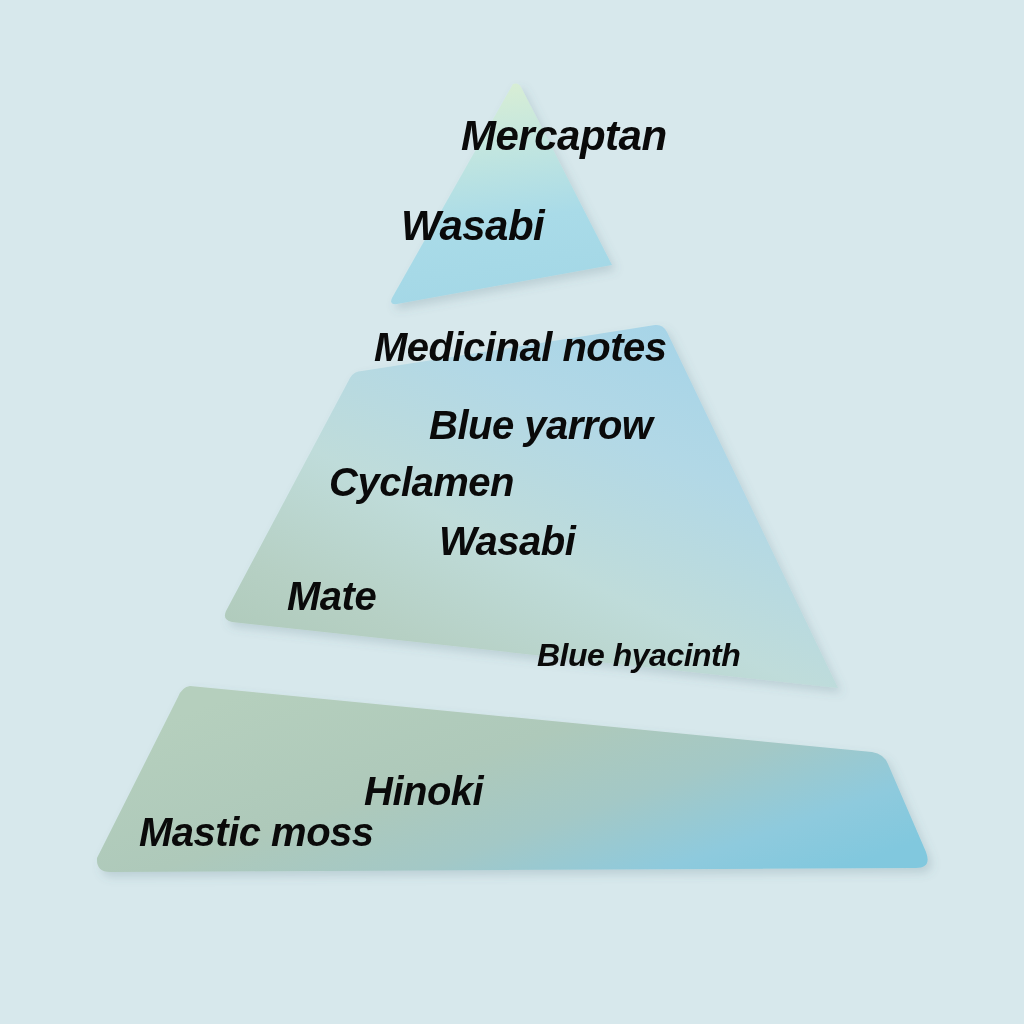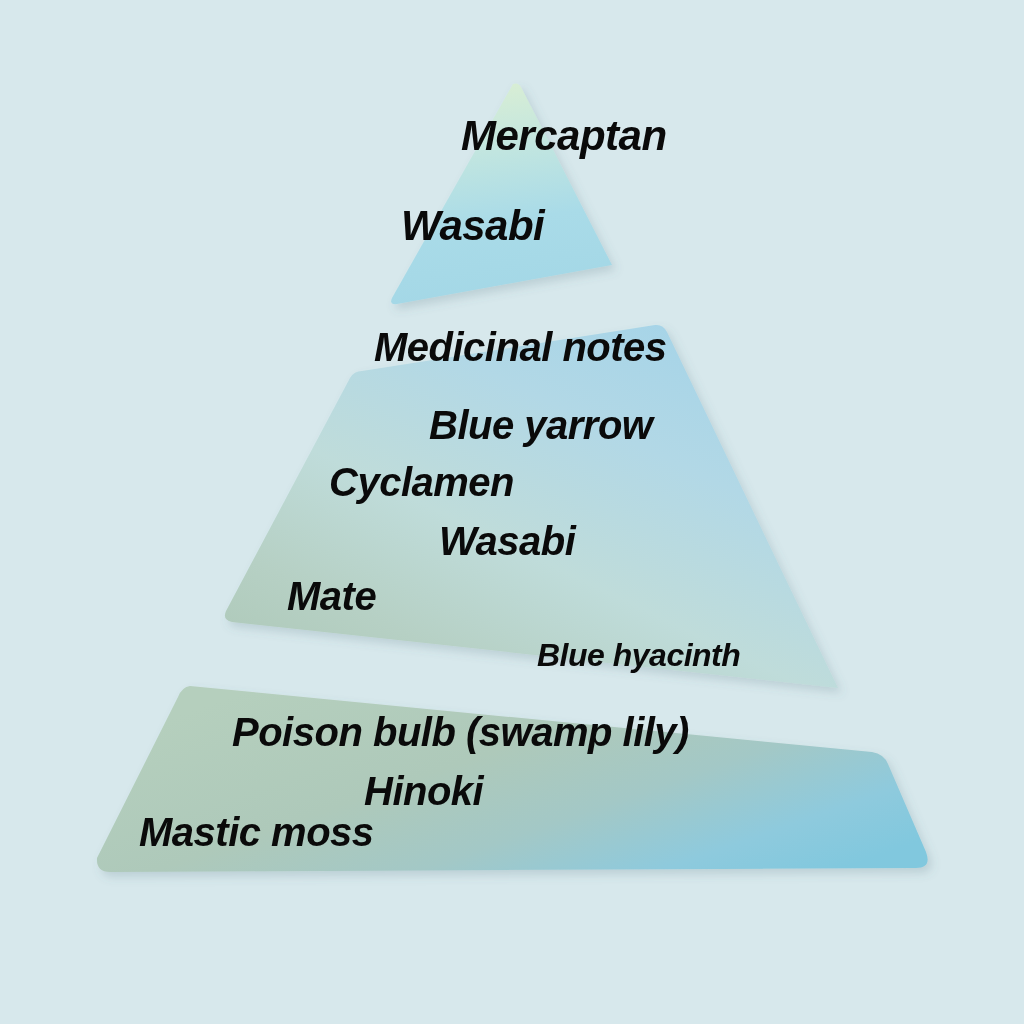--- a/index.html
+++ b/index.html
@@ -103,18 +103,17 @@
     <span class="note-label lbl-mercaptan">Mercaptan</span>
     <span class="note-label lbl-wasabi">Wasabi</span>
 
     <span class="note-label lbl-medicinal">Medicinal notes</span>
     <span class="note-label lbl-yarrow">Blue yarrow</span>
     <span class="note-label lbl-cyclamen">Cyclamen</span>
     <span class="note-label lbl-mastic">Wasabi</span>
     <span class="note-label lbl-mate">Mate</span>
     <span class="note-label lbl-hyacinth">Blue hyacinth</span>
 
-    <span class="note-label lbl-poison">Poison bulb (swamp lily)</span>
     <span class="note-label lbl-hinoki">Hinoki</span>
     <span class="note-label lbl-cedarmoss">Mastic moss</span>
   </div>
 
 </div>
 
 </body></html>

